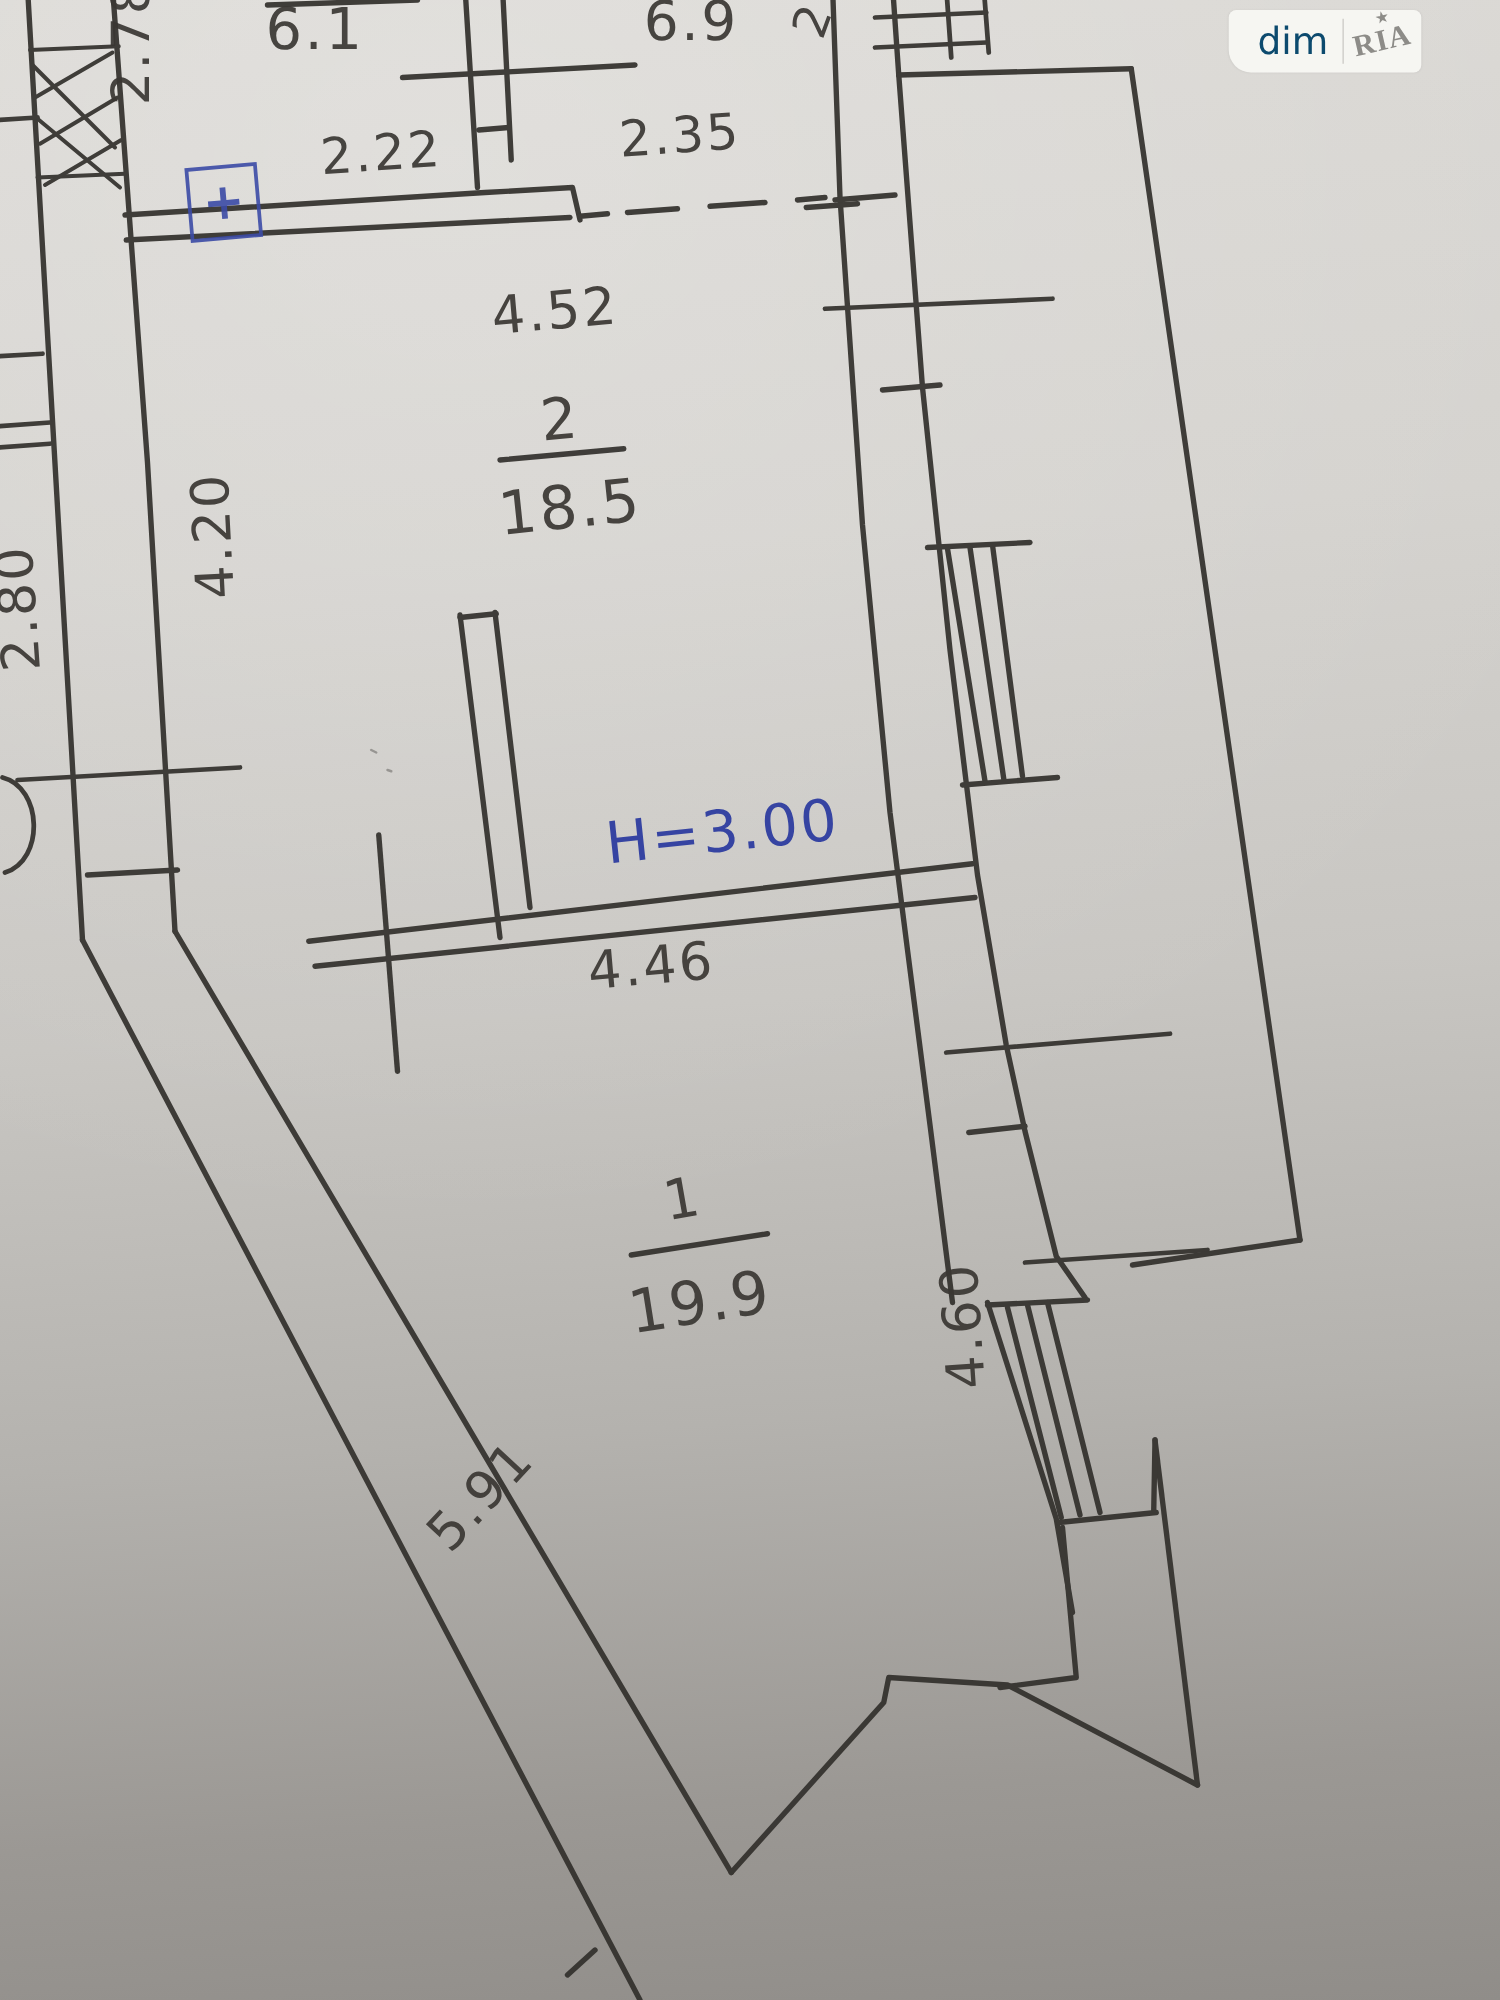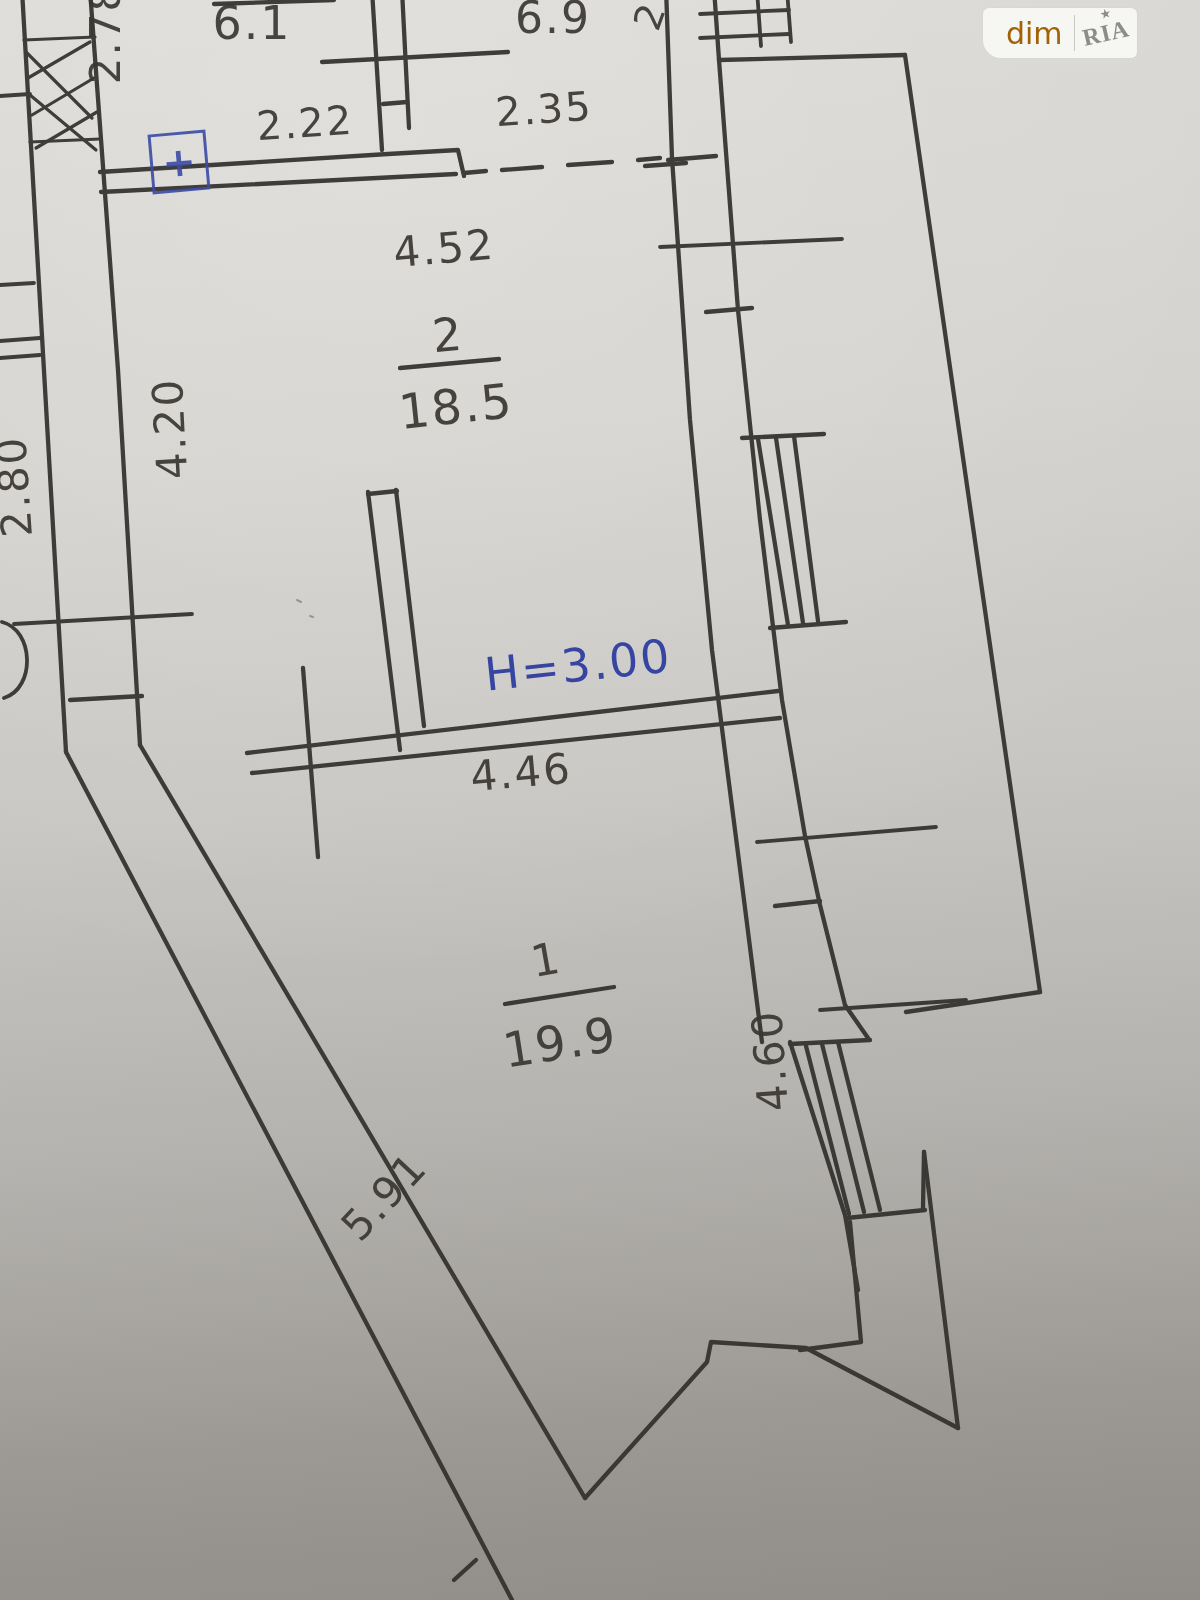--- a/index.html
+++ b/index.html
@@ -20,21 +20,21 @@
     position:absolute;left:150px;top:132px;width:52px;height:54px;
     border:3.5px solid #3c4ba6;transform:rotate(-5deg);
     display:flex;align-items:center;justify-content:center;
     color:#3c4ba6;font-size:40px;font-weight:bold;opacity:.9;
   }
   .wm{
     position:absolute;left:983px;top:8px;width:154px;height:50px;
     background:rgba(248,247,244,.93);border-radius:6px 6px 6px 18px;
     display:flex;align-items:center;box-shadow:0 0 2px rgba(0,0,0,.05);
   }
-  .wm .dim{flex:1;text-align:center;font-size:30px;color:#a16207;font-weight:500;margin-left:12px;}
+  .wm .dim{flex:1;text-align:center;font-size:30px;color:#0c4a6e;font-weight:500;margin-left:12px;}
   .wm .sep{width:1.5px;height:36px;background:#c9c7c3;}
   .wm .ria{
     flex:0 0 62px;text-align:center;position:relative;transform:rotate(-13deg);
     font-family:"Liberation Serif",serif;font-weight:bold;font-size:24px;
     color:#8d8c88;letter-spacing:1px;
   }
   .wm .star{position:absolute;left:30px;top:-12px;font-size:11px;color:#8d8c88;}
 </style>
 </head>
 <body>

